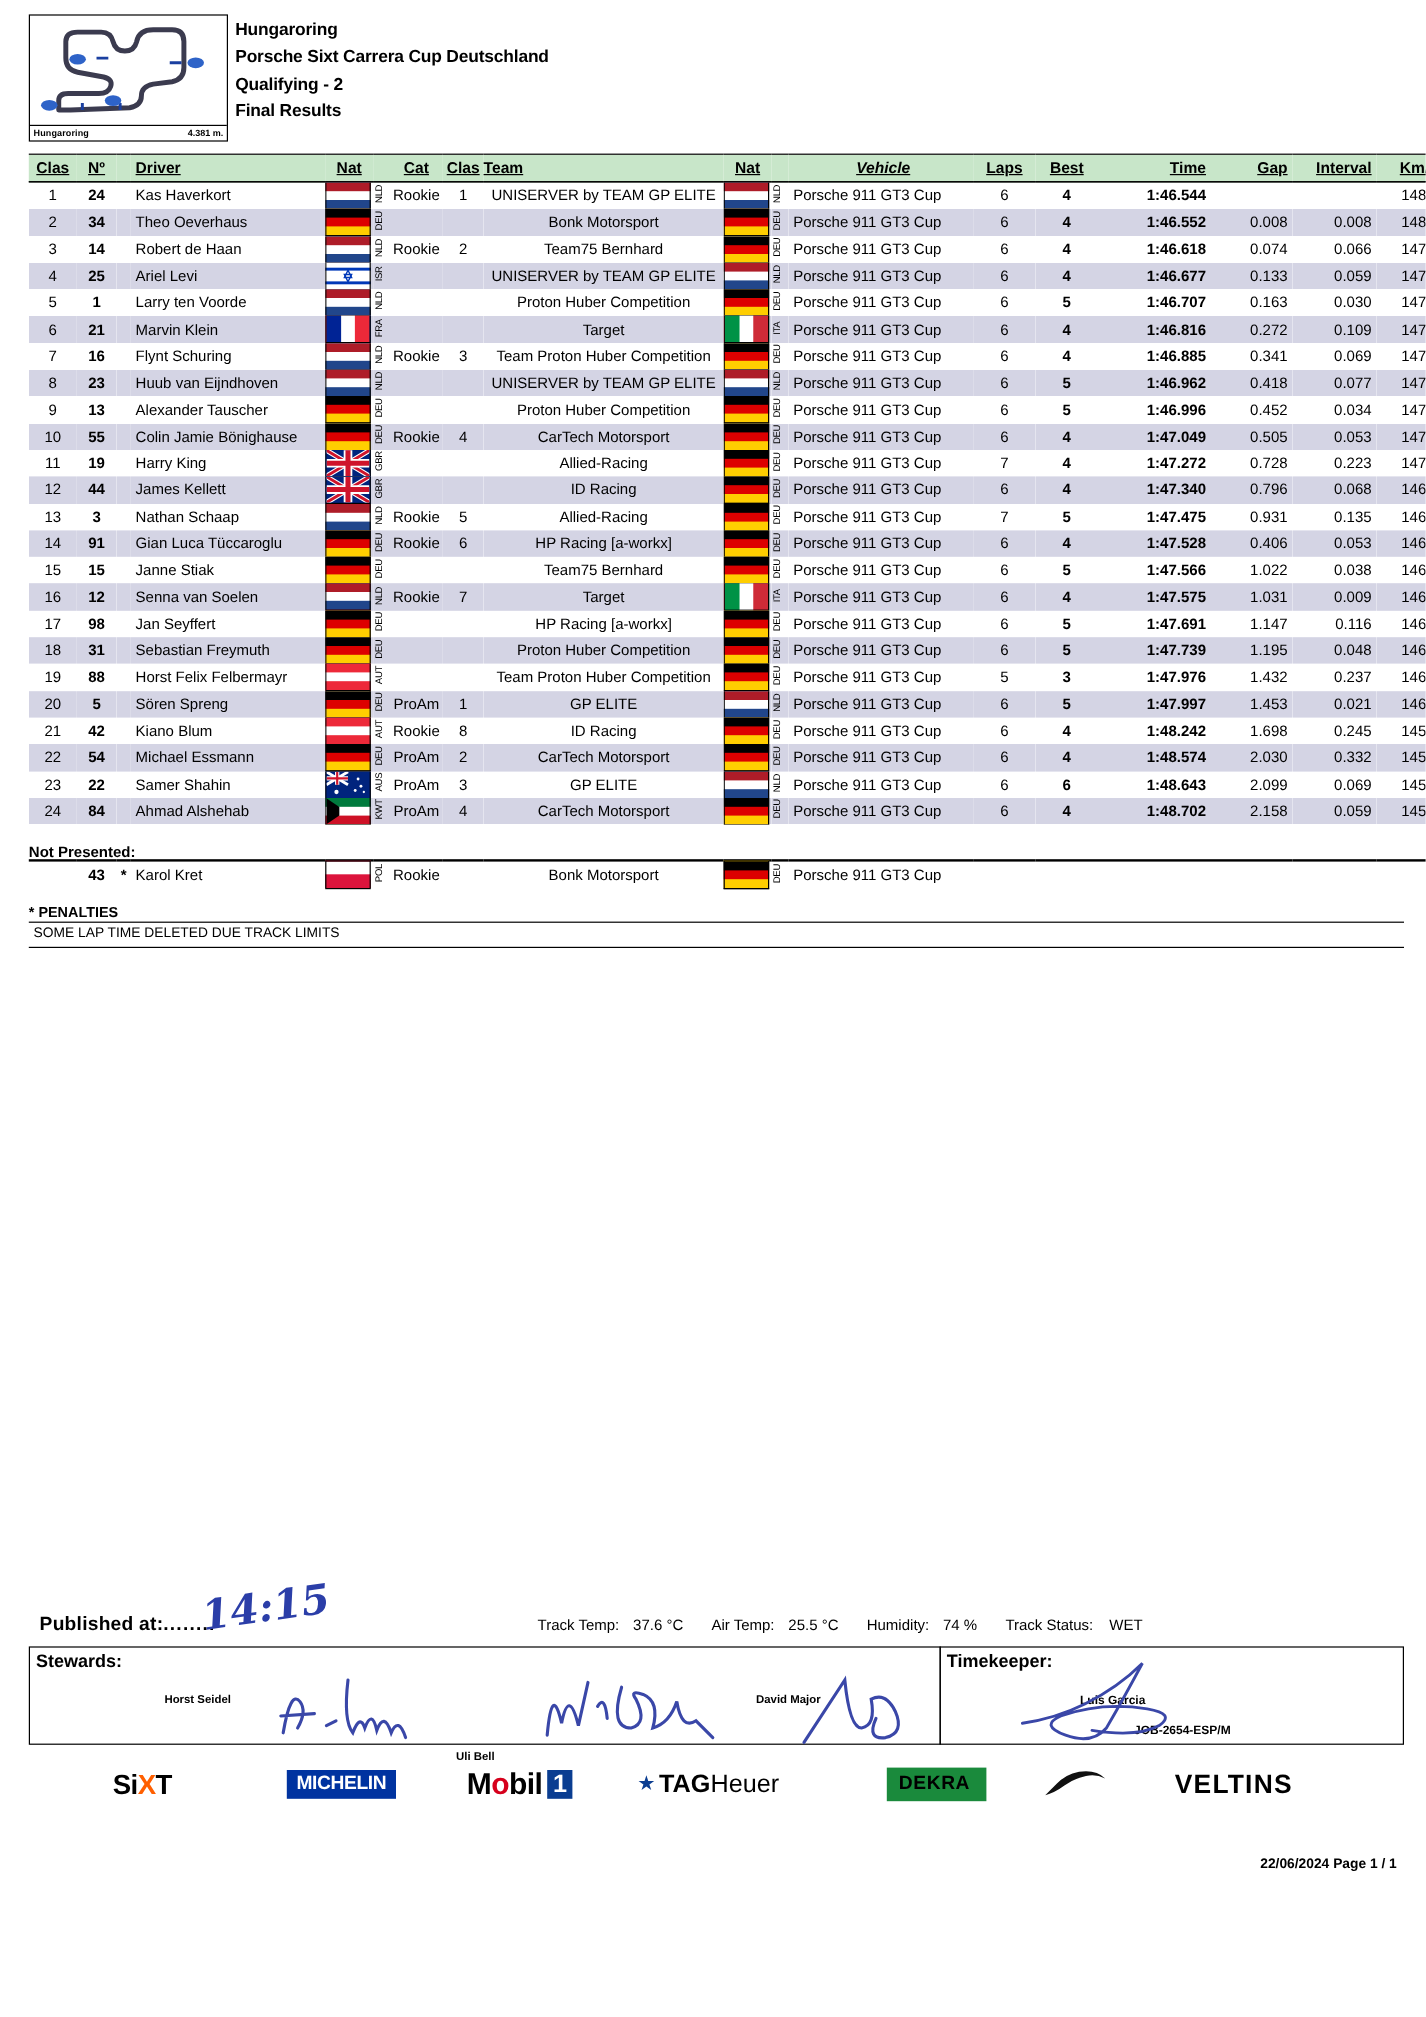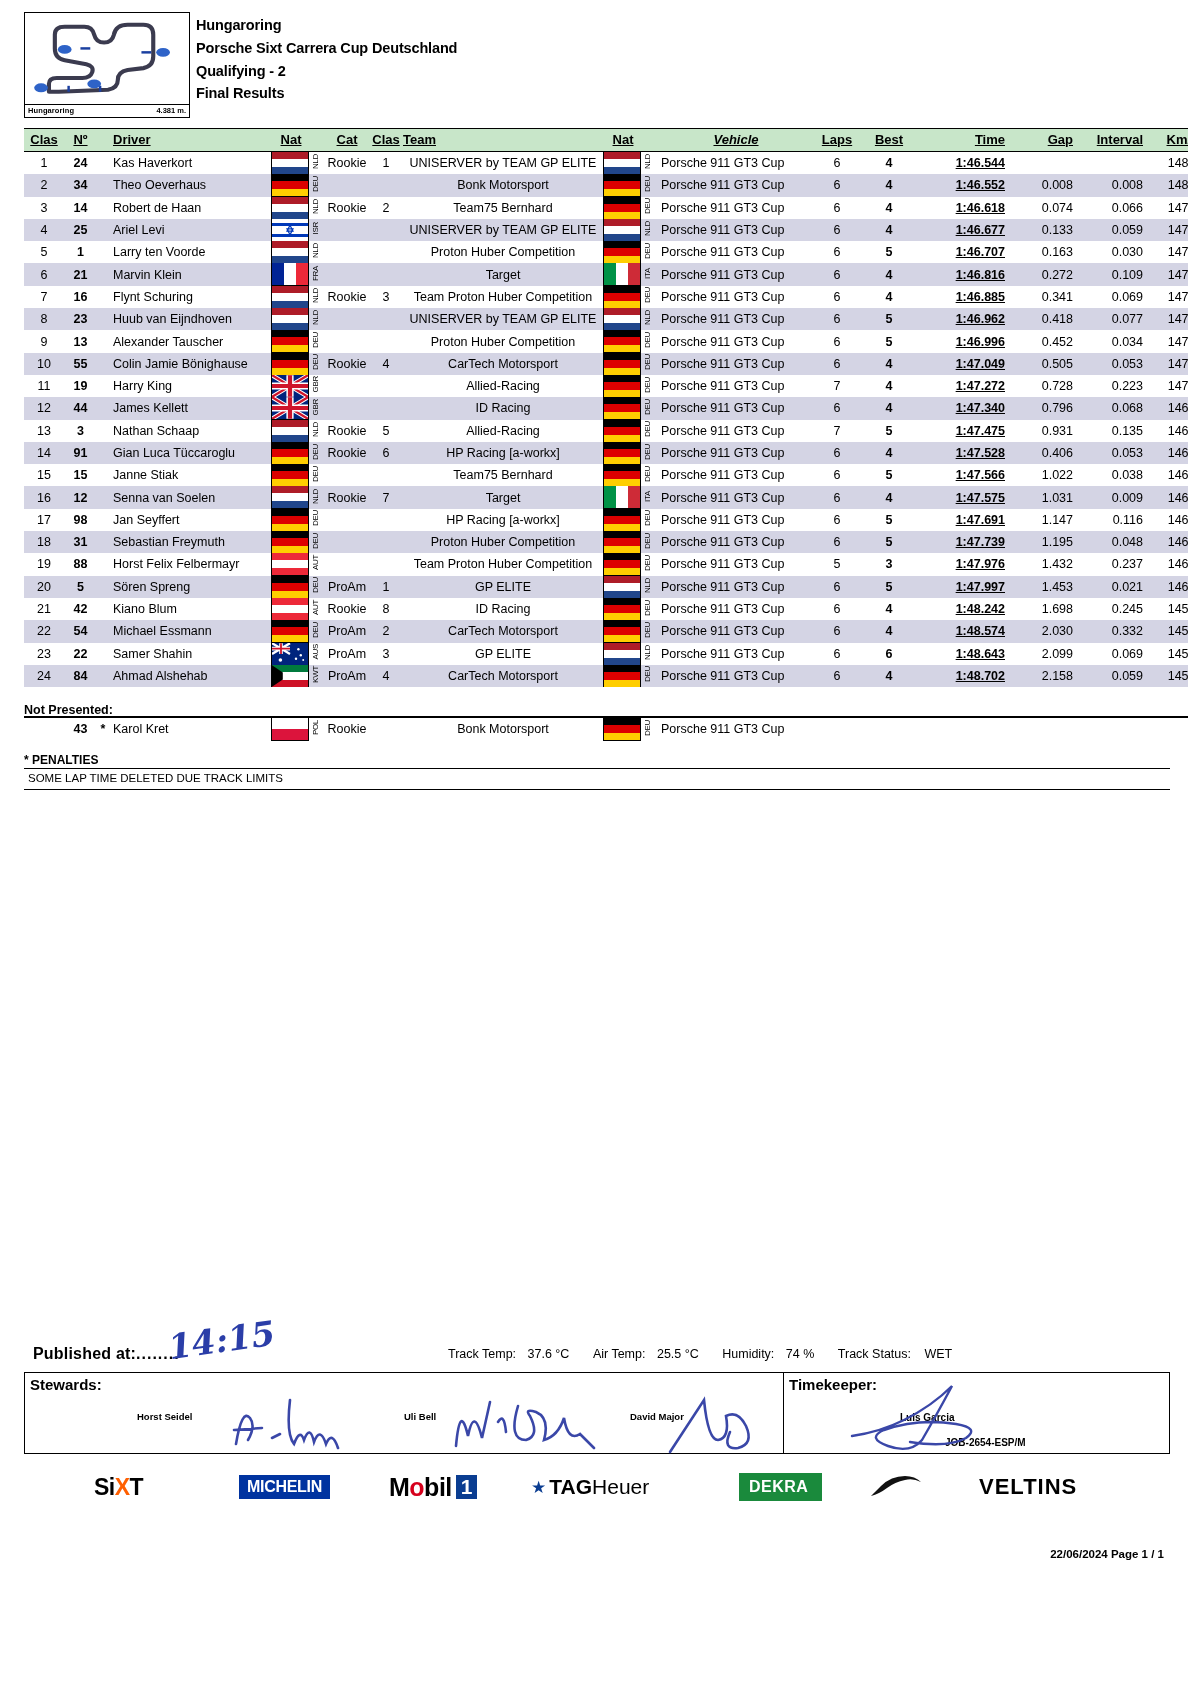--- a/index.html
+++ b/index.html
@@ -60,21 +60,21 @@
   .c-nat{width:40px;}
   .c-natc{width:14px;}
   .c-cat{width:44px;text-align:center;font-size:9px;}
   .c-cclas{width:34px;text-align:center;}
   .c-team{width:200px;text-align:center;}
   .c-nat2{width:40px;}
   .c-natc2{width:14px;}
   .c-veh{width:150px;text-align:left;padding-left:4px !important;font-size:11.5px;}
   .c-laps{width:52px;text-align:center;}
   .c-best{width:52px;text-align:center;font-weight:bold;}
-  .c-time{width:90px;text-align:right;padding-right:10px !important;font-weight:bold;text-decoration:underline;}
+  .c-time{width:90px;text-align:right;padding-right:10px !important;font-weight:bold;}
   .c-gap{width:58px;text-align:right;padding-right:4px !important;}
   .c-int{width:66px;text-align:right;padding-right:4px !important;}
   .c-kmh{width:52px;text-align:right;padding-right:2px !important;}
 
   th.c-time,th.c-gap,th.c-int,th.c-kmh{text-align:right;}
   th.c-time{padding-right:10px;}
   th.c-gap,th.c-int{padding-right:4px;}
   th.c-kmh{padding-right:2px;}
   th.c-driver,th.c-team2l{text-align:left;padding-left:4px;}
   th.c-veh{text-align:center;padding-left:4px;font-style:italic;}
@@ -124,42 +124,42 @@
   .stew-box{
     position:absolute;left:24px;top:1372px;width:760px;height:82px;
     border:1.5px solid #000;box-sizing:border-box;
   }
   .time-box{
     position:absolute;left:783px;top:1372px;width:387px;height:82px;
     border:1.5px solid #000;box-sizing:border-box;
   }
   .box-title{position:absolute;left:5px;top:3px;font-size:15px;font-weight:bold;}
   .stew-name{position:absolute;font-size:9.5px;font-weight:bold;top:38px;}
-  .s1{left:112px;} .s2{left:379px;} .s3{left:605px;}
+  .s1{left:112px;} .s2{left:355px;margin-top:48px;} .s3{left:605px;}
   .tk-name{position:absolute;left:900px;top:1412px;font-size:10px;font-weight:bold;}
   .tk-job{position:absolute;left:945px;top:1437px;font-size:10px;font-weight:bold;}
 
   .sig{position:absolute;color:#3a47a8;font-family:"DejaVu Serif",serif;font-style:italic;
        font-weight:bold;pointer-events:none;}
 
   
   .sponsors{position:absolute;left:24px;top:1470px;width:1146px;height:42px;}
   .sp{position:absolute;top:0;height:34px;display:flex;align-items:center;}
   .sp-sixt{left:70px;font-size:23px;font-weight:bold;letter-spacing:-.5px;}
   .sp-sixt .x{color:#ff5f00;}
   .sp-mich{left:215px;}
   .mich-box{background:#0033a0;color:#fff;font-size:16px;font-weight:bold;padding:3px 8px;letter-spacing:-.3px;}
   .sp-mobil{left:365px;font-size:25px;font-weight:bold;letter-spacing:-.5px;}
   .sp-mobil .o{color:#d6001c;}
   .sp-mobil .one{background:#0a3d91;color:#fff;padding:0 5px;margin-left:4px;font-size:21px;}
   .sp-tag{left:507px;font-size:21px;}
   .sp-tag b{font-weight:bold;}
   .sp-tag .shield{color:#0b3d91;font-size:17px;margin-right:3px;}
   .sp-dekra{left:715px;}
-  .dekra-box{background:#1a8a3c;color:#ffffff;font-size:16px;font-weight:bold;padding:5px 14px 5px 10px;letter-spacing:.5px;}
+  .dekra-box{background:#1a8a3c;color:#000000;font-size:16px;font-weight:bold;padding:5px 14px 5px 10px;letter-spacing:.5px;}
   .sp-puma{left:845px;}
   .sp-veltins{left:955px;font-size:22px;font-weight:bold;letter-spacing:1px;}
 
   .pagefoot{position:absolute;right:24px;top:1548px;font-size:11.5px;font-weight:bold;}
 </style>
 </head>
 <body>
 
 <div class="page">
 

